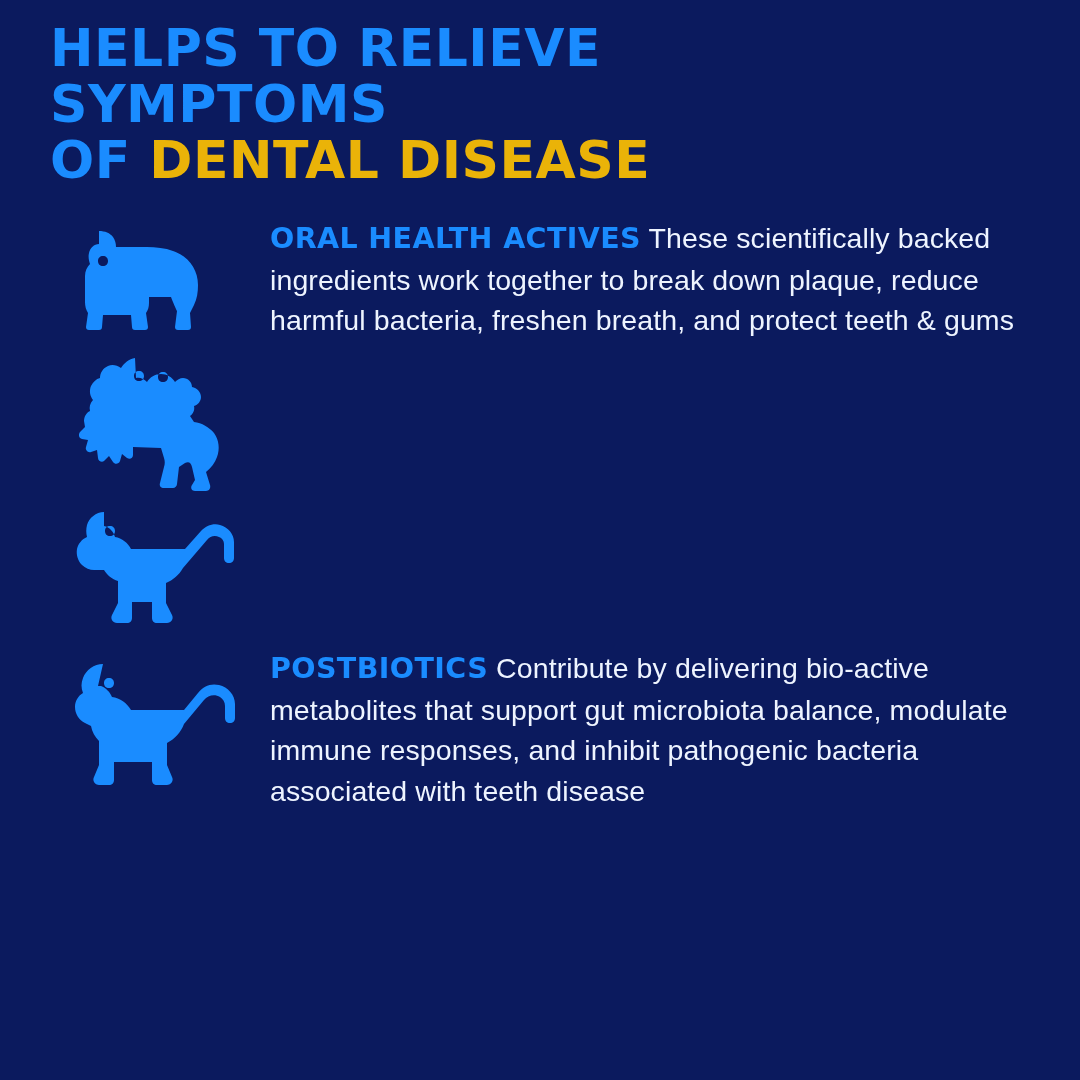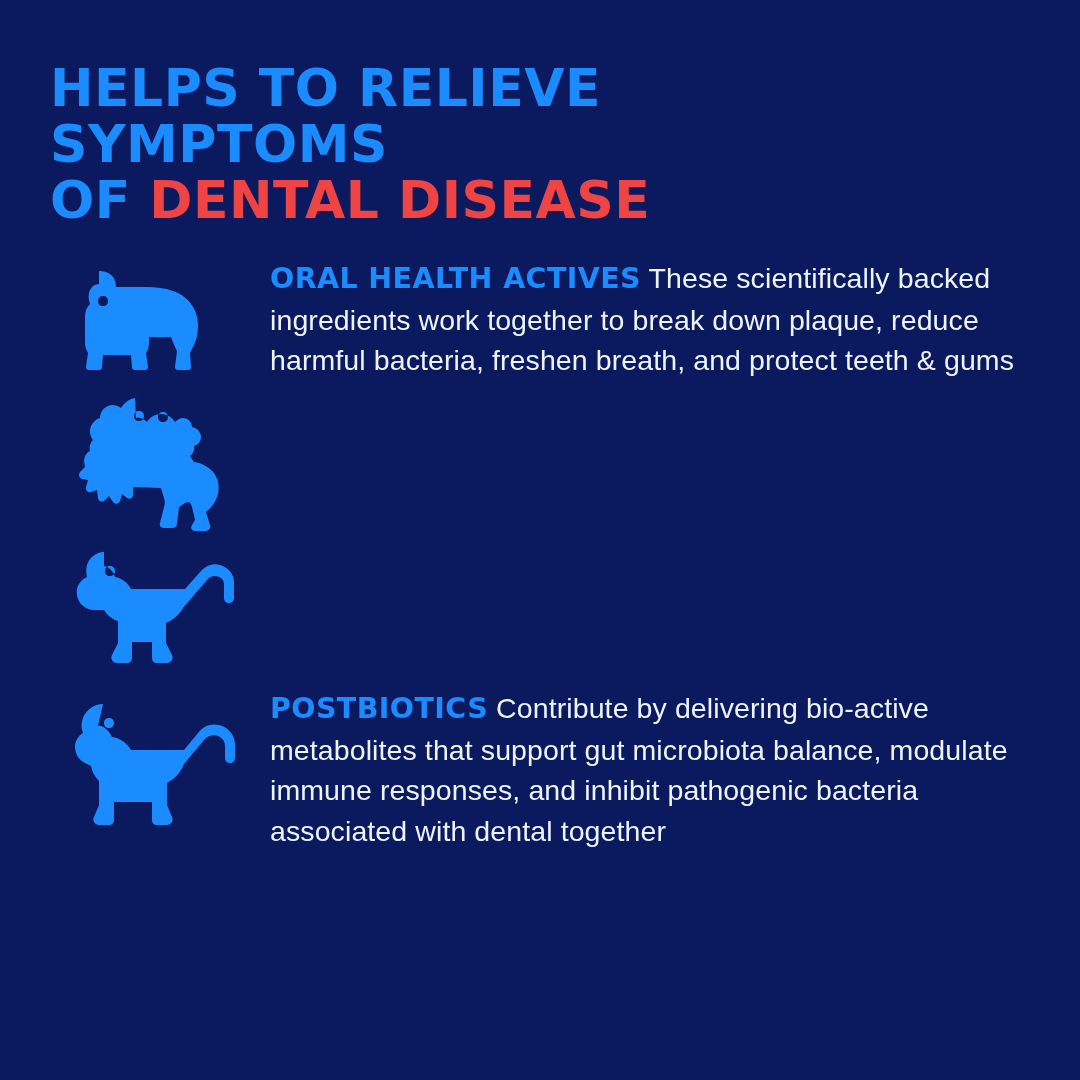--- a/index.html
+++ b/index.html
@@ -12,35 +12,35 @@
     background: #0b1a5e;
     font-family: "Liberation Sans", sans-serif;
     overflow: hidden;
   }
   .poster {
     position: relative;
     width: 1080px;
     height: 756px;
     background: #0b1a5e;
     box-sizing: border-box;
-    padding: 60px 46px 30px 50px;
+    padding: 20px 46px 30px 50px;
   }
   .headline {
     font-family: "DejaVu Sans", sans-serif;
     font-weight: bold;
     font-size: 52px;
     line-height: 1.08;
     letter-spacing: 0.5px;
     color: #1a8cff;
     text-transform: uppercase;
     margin: 0 0 28px 0;
     max-width: 900px;
   }
   .headline .hl-white {
-    color: #ef4444;
+    color: #eab308;
   }
   .rows {
     display: flex;
     flex-direction: column;
     gap: 4px;
     margin-top: 6px;
   }
   .row {
     display: flex;
     align-items: flex-start;
@@ -126,19 +126,19 @@
 
     <div class="row r4">
       <div class="icon-cell">
         <svg width="180" height="132" viewBox="0 0 180 132" aria-hidden="true">
           <path fill="#1a8cff" d="M38 8c-9 0-17 6-20 14-2 5-2 10 0 15-5 3-8 8-8 14 0 7 4 13 10 16l6 3c1 6 4 11 8 15l0 24-5 12c-2 4 1 8 5 8h10c3 0 5-2 5-5l0-18 38 0 0 18c0 3 2 5 5 5h10c4 0 7-4 5-8l-5-12 0-22c8-4 14-11 17-19l20-24c4-5 11-6 16-3 3 2 5 5 5 9l0 12c0 3 2 5 5 5 3 0 5-2 5-5l0-14c0-9-7-17-16-19-8-2-16 1-21 8l-14 17H66c-4-7-11-12-19-13-2-5-6-9-11-11-1 0-2 0-3 0zm6 14c3 0 5 2 5 5s-2 5-5 5-5-2-5-5 2-5 5-5z"></path>
         </svg>
       </div>
       <div class="text-cell">
         <p class="body-text">
           <span class="term">POSTBIOTICS</span>
-          <span>Contribute by delivering bio-active metabolites that support gut microbiota balance, modulate immune responses, and inhibit pathogenic bacteria associated with dental together</span>
+          <span>Contribute by delivering bio-active metabolites that support gut microbiota balance, modulate immune responses, and inhibit pathogenic bacteria associated with teeth disease</span>
         </p>
       </div>
     </div>
 
   </div>
 </div>
 
 </body></html>

